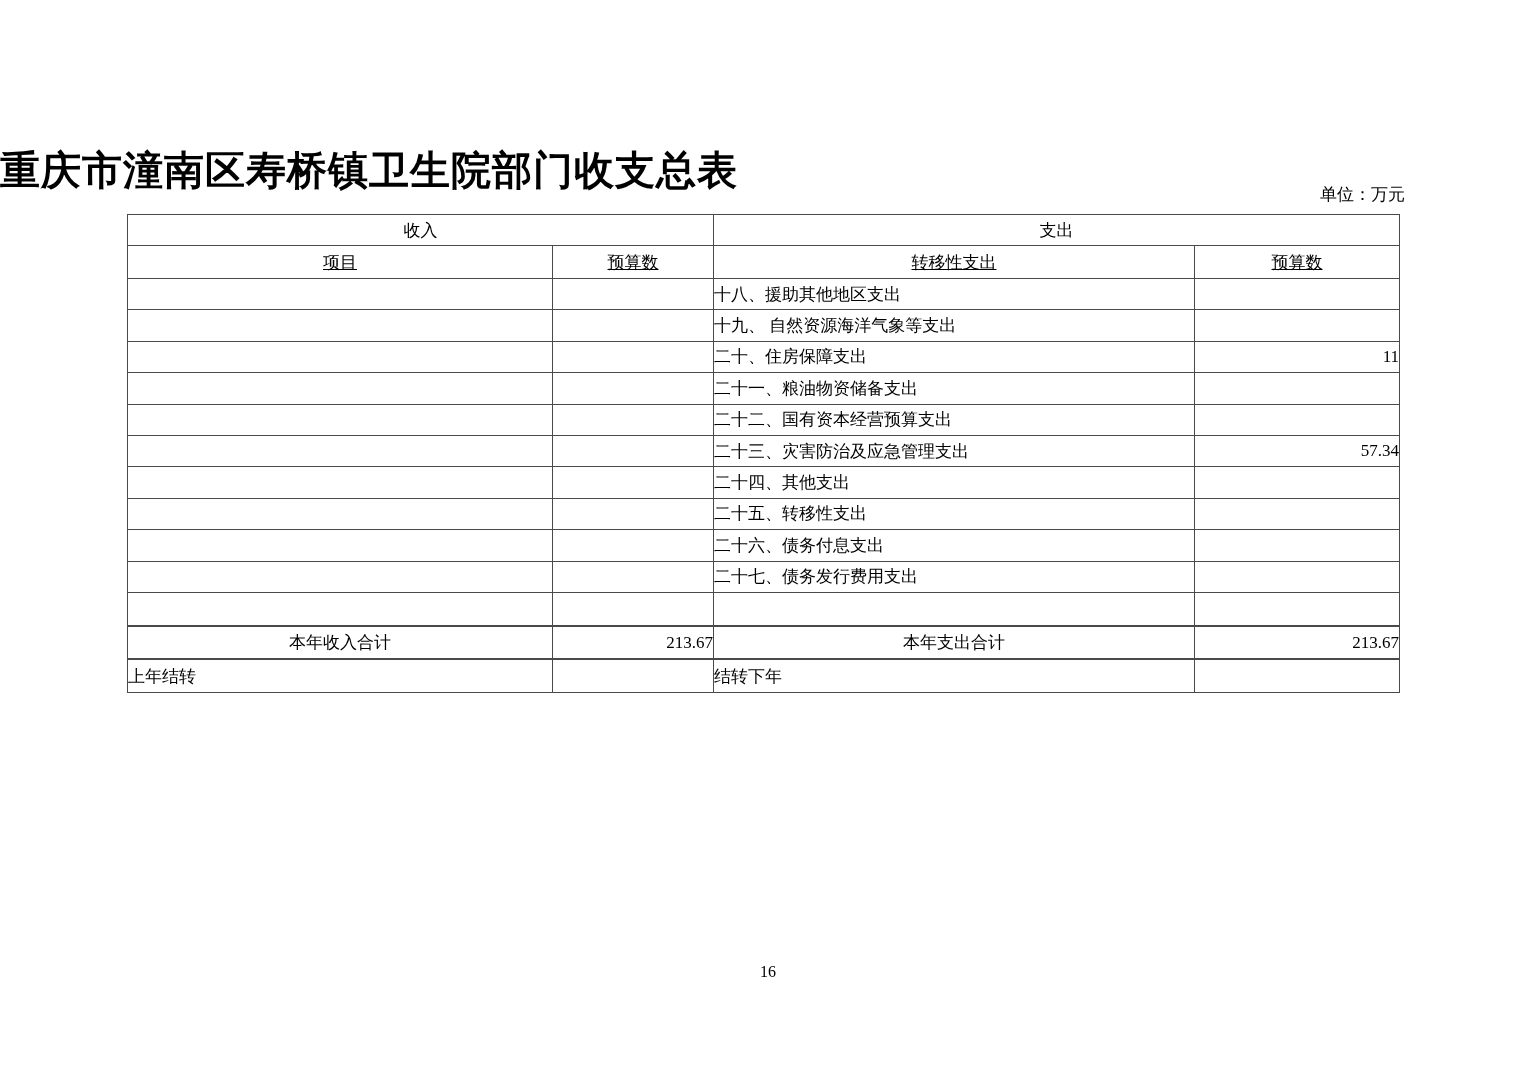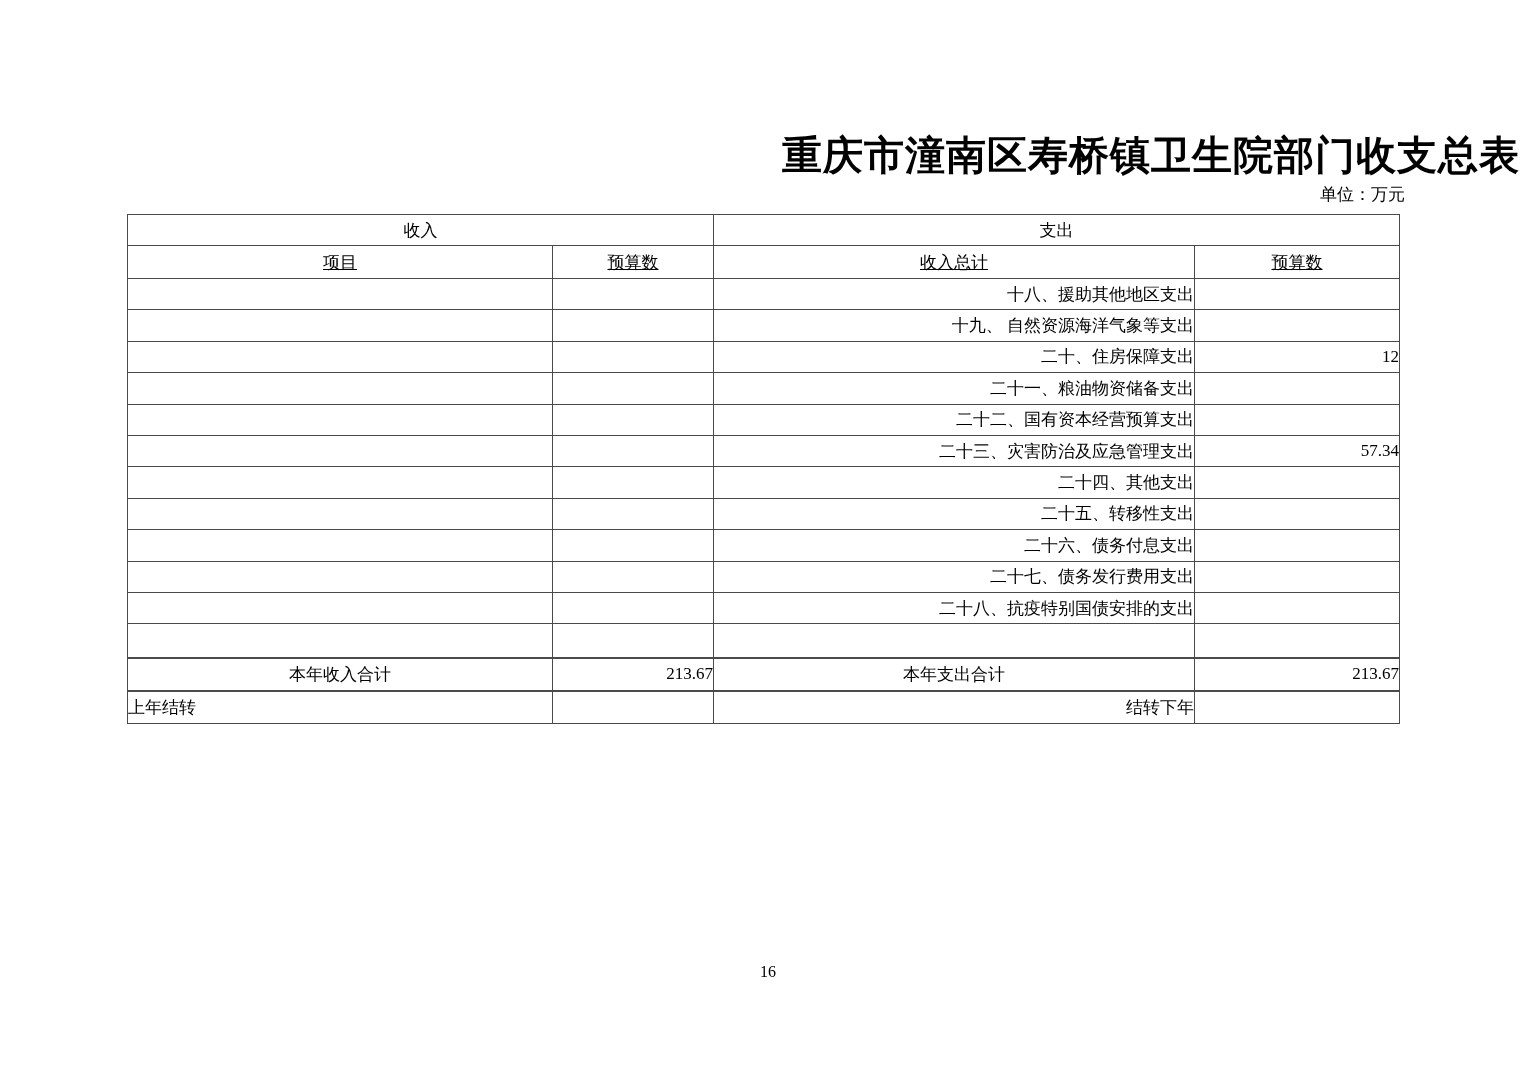--- a/index.html
+++ b/index.html
@@ -14,24 +14,24 @@
   }
   .page {
     position: relative;
     width: 1520px;
     height: 1074px;
     background: #ffffff;
     overflow: hidden;
   }
   .page-title {
     position: absolute;
-    top: 128px;
+    top: 143px;
     left: 0;
     width: 1520px;
-    text-align: right;
+    text-align: left;
     font-family: "Liberation Sans", "DejaVu Sans", sans-serif;
     font-weight: bold;
     font-size: 40px;
     letter-spacing: 1px;
     white-space: nowrap;
   }
   .unit-note {
     position: absolute;
     top: 183px;
     left: 133px;
@@ -55,21 +55,21 @@
     overflow: hidden;
     white-space: nowrap;
     vertical-align: middle;
   }
   tr.hdr1 { height: 31px; }
   tr.hdr2 { height: 33px; text-decoration: underline; }
   tr.drow { height: 31.4px; }
   tr.gap  { height: 34px; }
   tr.trow { height: 33px; margin-left: 24px; }
   td.center { text-align: center; }
-  td.item-left { text-align: right; padding-left: 14px; }
+  td.item-left { text-align: left; padding-left: 14px; }
   td.item-left-sm { text-align: left; padding-left: 6px; }
   td.num { text-align: right; padding-right: 10px; }
   tr.thick td { border-top-width: 2px; }
   tr.last td { border-bottom-width: 2px; }
   .page-number {
     position: absolute;
     top: 963px;
     left: 8px;
     width: 1520px;
     text-align: center;
@@ -95,41 +95,41 @@
 
     <tbody>
         <tr class="hdr1">
       <td class="center" colspan="2">收入</td>
       <td class="center" colspan="2">支出</td>
     </tr>
 
     <tr class="hdr2">
       <td class="center">项目</td>
       <td class="center">预算数</td>
-      <td class="center">收入总计</td>
+      <td class="center">转移性支出</td>
       <td class="center">预算数</td>
     </tr>
 
     <tr class="drow">
       <td class="item-left"></td>
       <td class="num"></td>
       <td class="item-left">十八、援助其他地区支出</td>
       <td class="num"></td>
     </tr>
     <tr class="drow">
       <td class="item-left"></td>
       <td class="num"></td>
       <td class="item-left">十九、 自然资源海洋气象等支出</td>
       <td class="num"></td>
     </tr>
     <tr class="drow">
       <td class="item-left"></td>
       <td class="num"></td>
       <td class="item-left">二十、住房保障支出</td>
-      <td class="num">12</td>
+      <td class="num">11</td>
     </tr>
     <tr class="drow">
       <td class="item-left"></td>
       <td class="num"></td>
       <td class="item-left">二十一、粮油物资储备支出</td>
       <td class="num"></td>
     </tr>
     <tr class="drow">
       <td class="item-left"></td>
       <td class="num"></td>
@@ -159,26 +159,20 @@
       <td class="num"></td>
       <td class="item-left">二十六、债务付息支出</td>
       <td class="num"></td>
     </tr>
     <tr class="drow">
       <td class="item-left"></td>
       <td class="num"></td>
       <td class="item-left">二十七、债务发行费用支出</td>
       <td class="num"></td>
     </tr>
-    <tr class="drow">
-      <td class="item-left"></td>
-      <td class="num"></td>
-      <td class="item-left">二十八、抗疫特别国债安排的支出</td>
-      <td class="num"></td>
-    </tr>
     <tr class="gap">
       <td class="item-left"></td>
       <td class="num"></td>
       <td class="item-left"></td>
       <td class="num"></td>
     </tr>
 
     <tr class="trow thick">
       <td class="center">本年收入合计</td>
       <td class="num">213.67</td>

